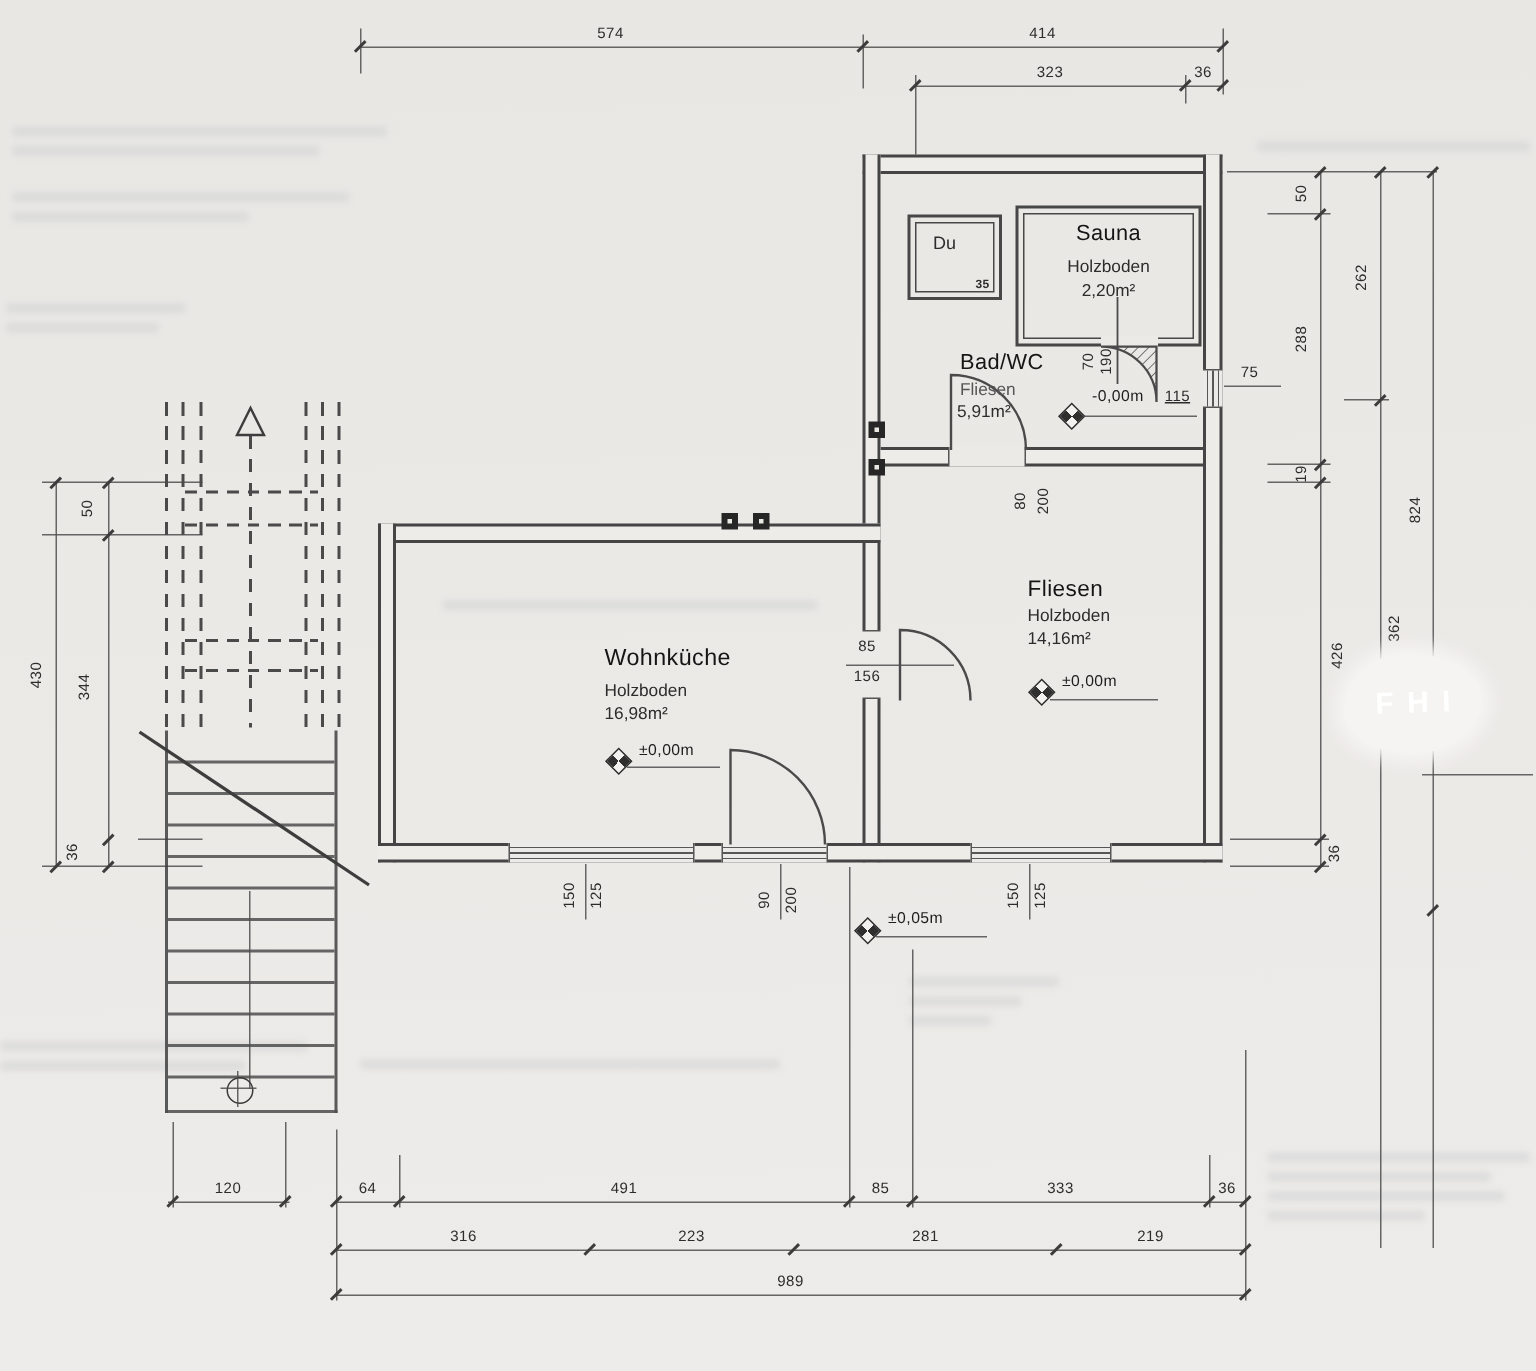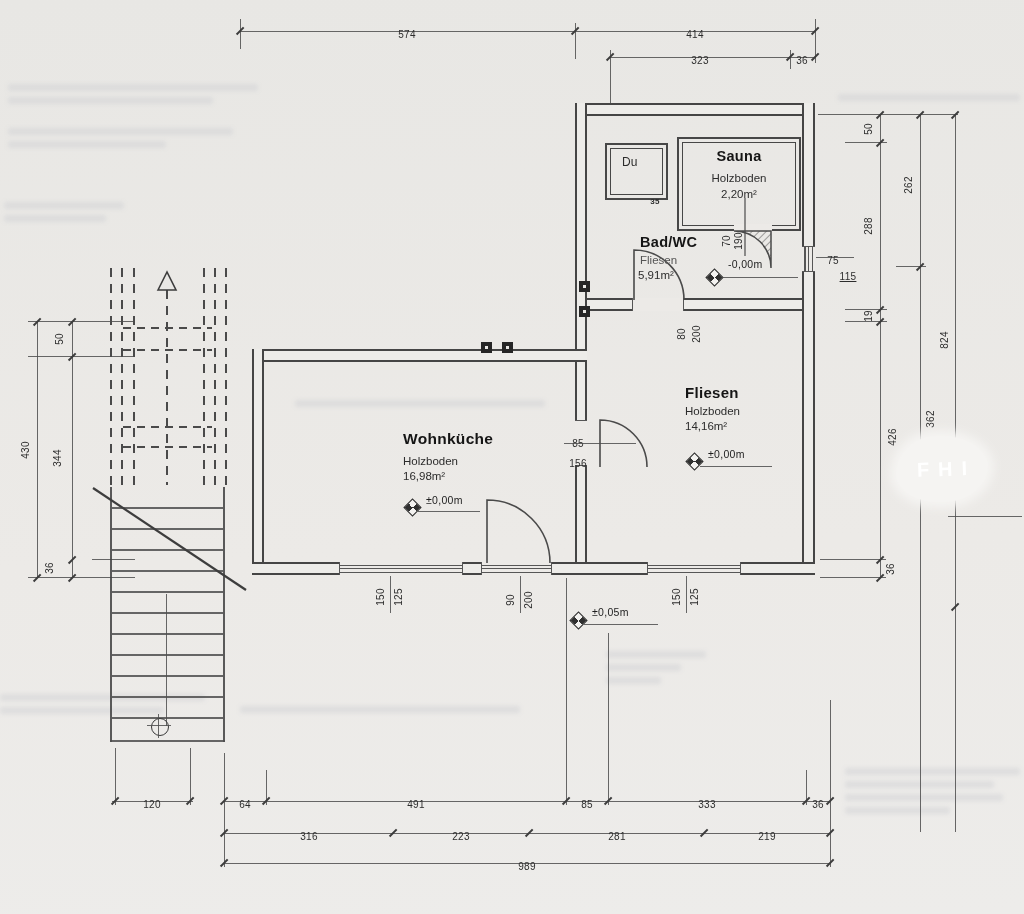--- a/index.html
+++ b/index.html
@@ -14,25 +14,25 @@
   .wh{position:absolute;box-sizing:border-box;border-top:2.2px solid #454545;border-bottom:2.2px solid #454545;background:#edece9;}
   .wv{position:absolute;box-sizing:border-box;border-left:2.2px solid #454545;border-right:2.2px solid #454545;background:#edece9;}
   
   .winh{position:absolute;box-sizing:border-box;background:#eceae7;border-left:1px solid #555;border-right:1px solid #555;
         background-image:repeating-linear-gradient(to bottom,transparent 0 2.5px,#565656 2.5px 3.6px);}
   .winv{position:absolute;box-sizing:border-box;background:#eceae7;border-top:1px solid #555;border-bottom:1px solid #555;
         background-image:repeating-linear-gradient(to right,transparent 0 2.5px,#565656 2.5px 3.6px);}
   .patch{position:absolute;background:#eceae7;}
   
   .tick{position:absolute;width:10px;height:1.6px;background:#3c3c3c;transform:rotate(-45deg);}
-  .dim{position:absolute;font-size:10px;color:#2d2d2d;transform:translateX(-50%);white-space:nowrap;letter-spacing:.3px;margin-top:12px;}
+  .dim{position:absolute;font-size:10px;color:#2d2d2d;transform:translateX(-50%);white-space:nowrap;letter-spacing:.3px;}
   .dimr{position:absolute;font-size:10px;color:#2d2d2d;transform:translate(-50%,-50%) rotate(-90deg);white-space:nowrap;letter-spacing:.3px;}
   .tiny{font-size:8px;font-weight:bold;}
   
-  .rname{position:absolute;font-weight:bold;font-size:14.5px;color:#151515;transform:translateX(-50%);white-space:nowrap;letter-spacing:.3px;}
+  .rname{position:absolute;font-weight:normal;font-size:14.5px;color:#151515;transform:translateX(-50%);white-space:nowrap;letter-spacing:.3px;}
   .rsub{position:absolute;font-size:11.5px;color:#2c2c2c;transform:translateX(-50%);white-space:nowrap;}
   .lft{transform:none;}
   .lvl{position:absolute;font-size:10.5px;color:#1d1d1d;white-space:nowrap;letter-spacing:.3px;}
   .dia{position:absolute;width:11px;height:11px;border:1px solid #2c2c2c;transform:rotate(45deg);
        background:conic-gradient(from 0deg,#2f2f2f 0 90deg,#f3f2f0 90deg 180deg,#2f2f2f 180deg 270deg,#f3f2f0 270deg 360deg);}
   
   .dashv{position:absolute;width:2px;background:repeating-linear-gradient(180deg,#4a4a4a 0 9px,transparent 9px 16px);}
   .dashh{position:absolute;height:1.6px;background:repeating-linear-gradient(90deg,#4a4a4a 0 8px,transparent 8px 14px);}
   .solid{background:#3f3f3f;}
   .vent{position:absolute;width:11px;height:11px;background:#262626;}
@@ -301,21 +301,21 @@
   <div class="dia z6" style="left:572px;top:614px;"></div>
   <div class="lvl z6" style="left:592px;top:606px;">±0,05m</div>
   <div class="hl z6" style="left:584px;top:624px;width:74px;height:1.2px;"></div>
 
   <div class="dim z6" style="left:578px;top:426px;">85</div>
   <div class="hl z6" style="left:564px;top:443px;width:72px;"></div>
   <div class="dim z6" style="left:578px;top:446px;">156</div>
 
   <div class="hl z6" style="left:816px;top:257px;width:38px;"></div>
   <div class="dim z6" style="left:833px;top:243px;">75</div>
-  <div class="dim z6" style="left:848px;top:259px;text-decoration:underline;">115</div>
+  <div class="dim z6" style="left:785px;top:259px;text-decoration:underline;">115</div>
 
   <div class="dimr z6" style="left:681px;top:334px;">80</div>
   <div class="dimr z6" style="left:696px;top:334px;">200</div>
 
   <div class="dimr z6" style="left:726px;top:241px;">70</div>
   <div class="dimr z6" style="left:738px;top:241px;">190</div>
 
   <div class="vl" style="left:390px;top:576px;height:37px;width:1px;"></div>
   <div class="dimr z6" style="left:380px;top:597px;">150</div>
   <div class="dimr z6" style="left:398px;top:597px;">125</div>

